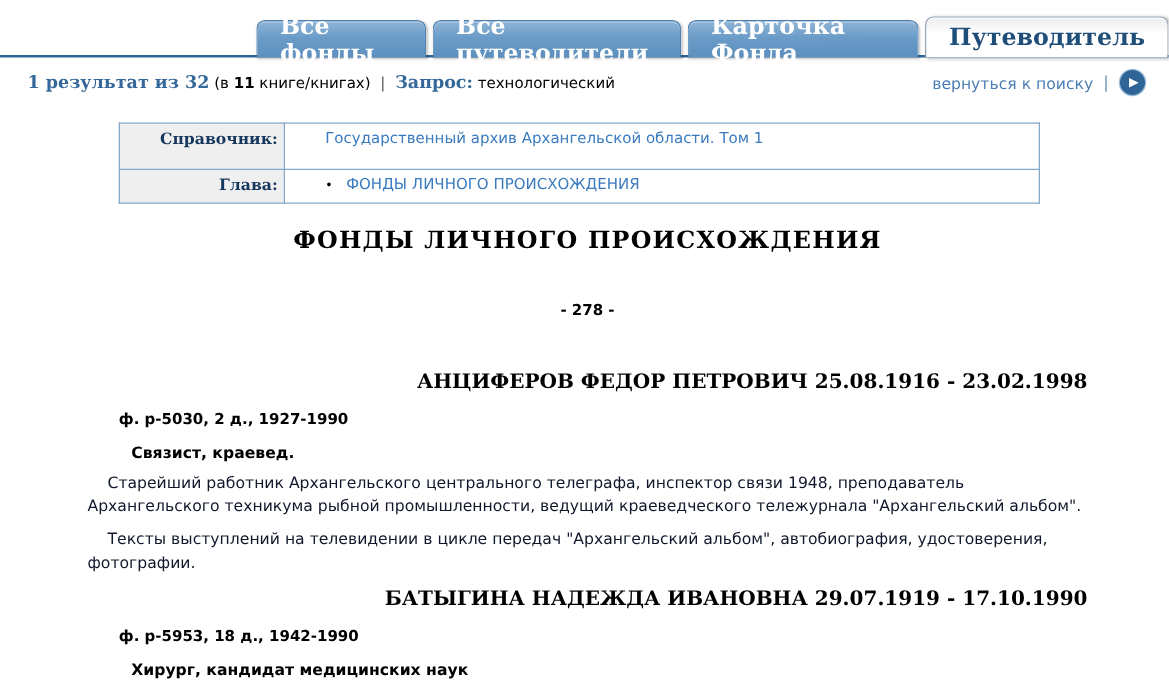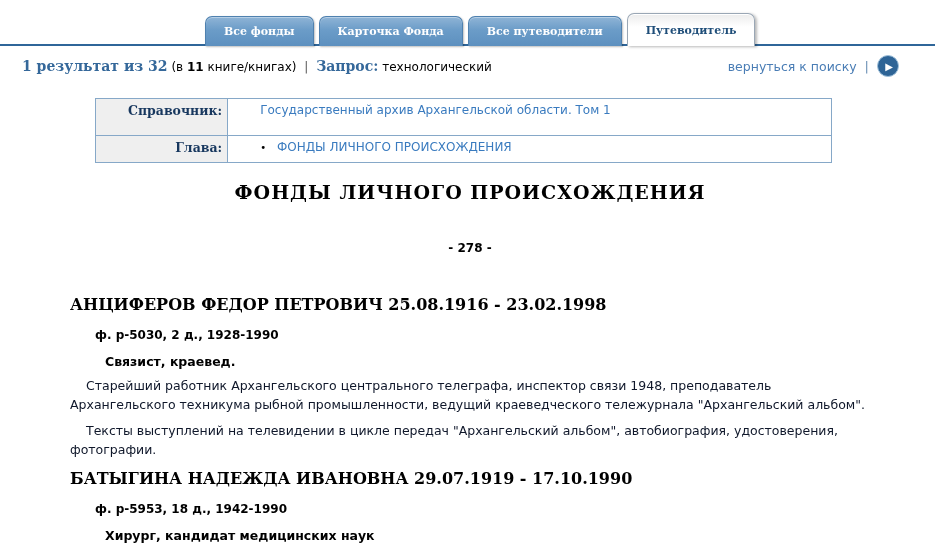--- a/index.html
+++ b/index.html
@@ -5,36 +5,36 @@
   * { margin:0; padding:0; box-sizing:border-box; }
   html,body { width:935px; height:548px; background:#ffffff; overflow:hidden;
               font-family:"DejaVu Sans","Liberation Sans",sans-serif; color:#000; }
 
   
   .tabstrip { position:relative; height:46px; width:935px; }
   .strip-line { position:absolute; left:0; right:0; bottom:0; height:2px; background:#2f6699; }
   .tabs { position:absolute; left:205px; bottom:0; display:flex; align-items:flex-end; gap:5px; }
   .tab {
     height:30px; padding:0 18px; display:flex; align-items:center; justify-content:center;
-    font-family:"DejaVu Serif","Liberation Serif",serif; font-weight:bold; font-size:11px;
+    font-family:"DejaVu Serif","Liberation Serif",serif; font-weight:bold; font-size:19px;
     color:#ffffff; cursor:pointer; position:relative; z-index:1;
     border:1px solid #4f81af; border-bottom:none; border-radius:7px 7px 0 0;
     background:linear-gradient(#8fb4d6, #6b9cc8 45%, #5d90bf);
     box-shadow:inset 0 1px 0 #b6cfe6, 1px 1px 2px rgba(0,0,0,.25);
   }
   .tab.active {
     height:33px; z-index:2; color:#1f4e79;
     background:linear-gradient(#ececec, #ffffff 40%);
     border:1px solid #9aa7b5; border-bottom:none;
     box-shadow:inset 0 1px 0 #ffffff, 2px 1px 3px rgba(0,0,0,.28);
   }
 
   
   .resultbar { display:flex; justify-content:space-between; align-items:center;
-               padding:10px 36px 10px 22px; height:40px; }
+               padding:10px 18px 10px 22px; height:40px; }
   .result-left { font-size:12px; color:#000; white-space:nowrap; }
   .blue-serif { font-family:"DejaVu Serif","Liberation Serif",serif; font-weight:bold;
                 color:#35689a; font-size:14px; }
   .books-count { font-weight:bold; }
   .sep { color:#555; padding:0 4px; }
   .result-right { display:flex; align-items:center; gap:8px; white-space:nowrap; }
   .back-link { color:#4a7db5; font-size:12.5px; text-decoration:none; cursor:pointer; }
   .back-sep { color:#6a8fb5; font-size:13px; }
   .go-btn { width:22px; height:22px; border-radius:50%; background:#2e6496;
             border:1px solid #9fc0da; color:#fff; display:flex; align-items:center;
@@ -52,37 +52,37 @@
   .row-chapter { height:27px;margin-left:43px; }
   .chapter-cell { padding-left:22px; }
   .bullet { color:#000; font-size:10px; margin-right:7px; }
 
   
   .doc { padding:0 65px 0 70px; }
   .doc-title { margin-top:18px; text-align:center;
                font-family:"DejaVu Serif","Liberation Serif",serif; font-weight:bold;
                font-size:19px; letter-spacing:1px; color:#000; }
   .page-num { margin-top:38px; text-align:center; font-weight:bold; font-size:12px; }
-  .entry-heading { margin-top:40px; text-align:left;
+  .entry-heading { margin-top:40px; text-align:right;
                    font-family:"DejaVu Serif","Liberation Serif",serif; font-weight:bold;
                    font-size:16px; color:#000; }
   .fond-line { margin:14px 0 0 25px; font-weight:bold; font-size:12px; }
   .occupation { margin:12px 0 0 35px; font-weight:bold; font-size:12.5px; }
   .para { margin-top:8px; font-size:12.5px; line-height:18.5px; text-indent:16px; color:#0f172a; }
   .entry-heading.second { margin-top:10px; }
 </style>
 </head>
 <body>
 
 <div class="tabstrip">
   <div class="strip-line"></div>
   <div class="tabs">
     <div class="tab">Все фонды</div>
+    <div class="tab">Все путеводители</div>
     <div class="tab">Карточка Фонда</div>
-    <div class="tab">Все путеводители</div>
     <div class="tab active">Путеводитель</div>
   </div>
 </div>
 
 <div class="resultbar">
   <div class="result-left">
     <span class="blue-serif">1 результат из 32</span>
     <span>(в </span><span class="books-count">11</span><span> книге/книгах)</span>
     <span class="sep">|</span>
     <span class="blue-serif">Запрос:</span>
@@ -113,21 +113,21 @@
     </td>
   </tr>
 </tbody>
   </table>
 
 <div class="doc">
   <div class="doc-title">ФОНДЫ ЛИЧНОГО ПРОИСХОЖДЕНИЯ</div>
   <div class="page-num">- 278 -</div>
 
   <div class="entry-heading">АНЦИФЕРОВ ФЕДОР ПЕТРОВИЧ 25.08.1916 - 23.02.1998</div>
-  <div class="fond-line">ф. р-5030, 2 д., 1928-1990</div>
+  <div class="fond-line">ф. р-5030, 2 д., 1927-1990</div>
   <div class="occupation">Связист, краевед.</div>
   <p class="para">Старейший работник Архангельского центрального телеграфа, инспектор связи 1948, преподаватель Архангельского техникума рыбной промышленности, ведущий краеведческого тележурнала "Архангельский альбом".</p>
   <p class="para">Тексты выступлений на телевидении в цикле передач "Архангельский альбом", автобиография, удостоверения, фотографии.</p>
 
   <div class="entry-heading second">БАТЫГИНА НАДЕЖДА ИВАНОВНА 29.07.1919 - 17.10.1990</div>
   <div class="fond-line">ф. р-5953, 18 д., 1942-1990</div>
   <div class="occupation">Хирург, кандидат медицинских наук</div>
 
 </div>
 

